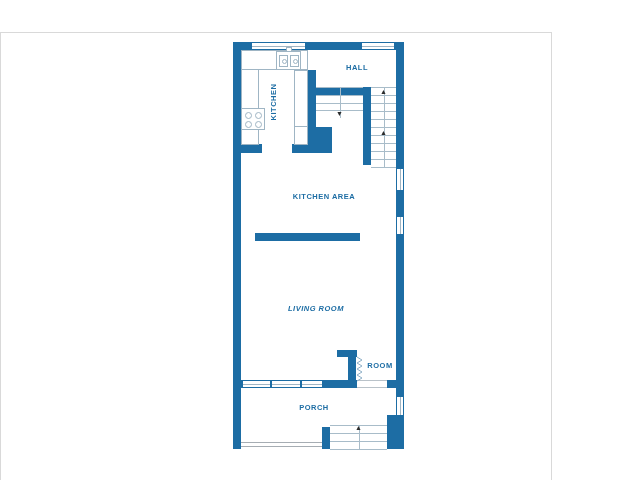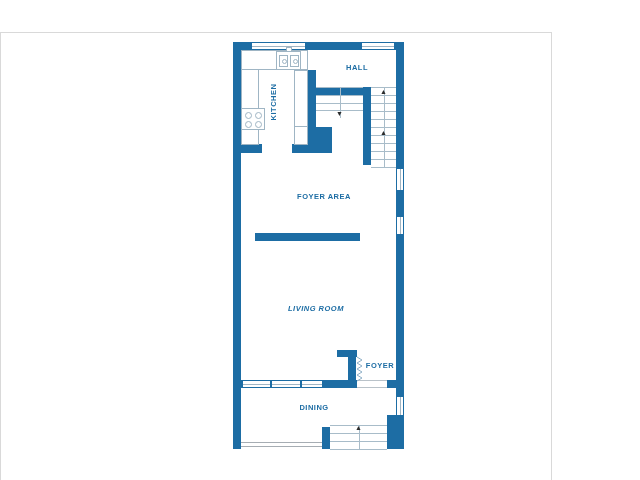--- a/index.html
+++ b/index.html
@@ -89,19 +89,19 @@
     <span class="arrow" style="top:42px;">▲</span>
   </div>
   <div class="stairs" style="left:330px;top:393px;width:57px;height:25px;--step:8px;">
     <span class="arrow" style="top:-1px;">▲</span>
   </div>
 
   <div class="edge-line" style="left:241px;top:410px;width:81px;height:5px;"></div>
 
   <div class="room-label rot" style="left:273px;top:70px;">KITCHEN</div>
   <div class="room-label" style="left:357px;top:35px;">HALL</div>
-  <div class="room-label" style="left:324px;top:164px;">FOYER AREA</div>
+  <div class="room-label" style="left:324px;top:164px;">KITCHEN AREA</div>
   <div class="room-label" style="left:316px;top:276px;font-style:italic;">LIVING ROOM</div>
-  <div class="room-label" style="left:380px;top:333px;">FOYER</div>
-  <div class="room-label" style="left:314px;top:375px;">DINING</div>
+  <div class="room-label" style="left:380px;top:333px;">ROOM</div>
+  <div class="room-label" style="left:314px;top:375px;">PORCH</div>
 
   <div class="disclaimer">FLOOR PLAN CREATED BY CUBICASA APP. MEASUREMENTS DEEMED HIGHLY RELIABLE BUT NOT GUARANTEED.</div>
 </div>
 
 </body></html>

